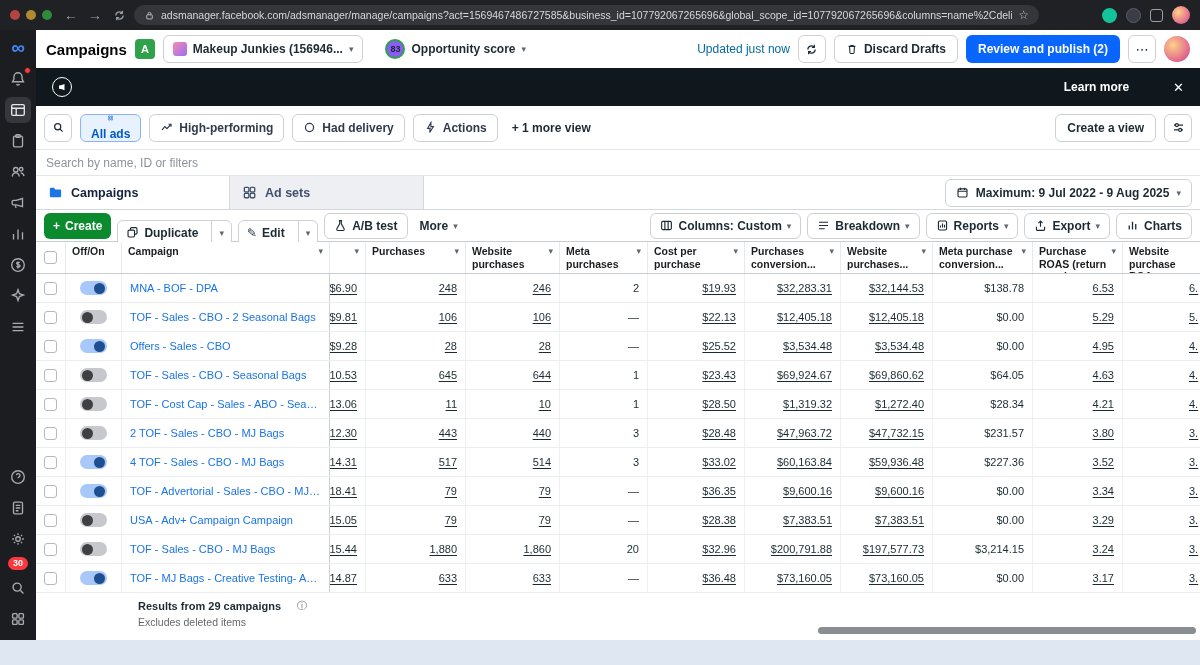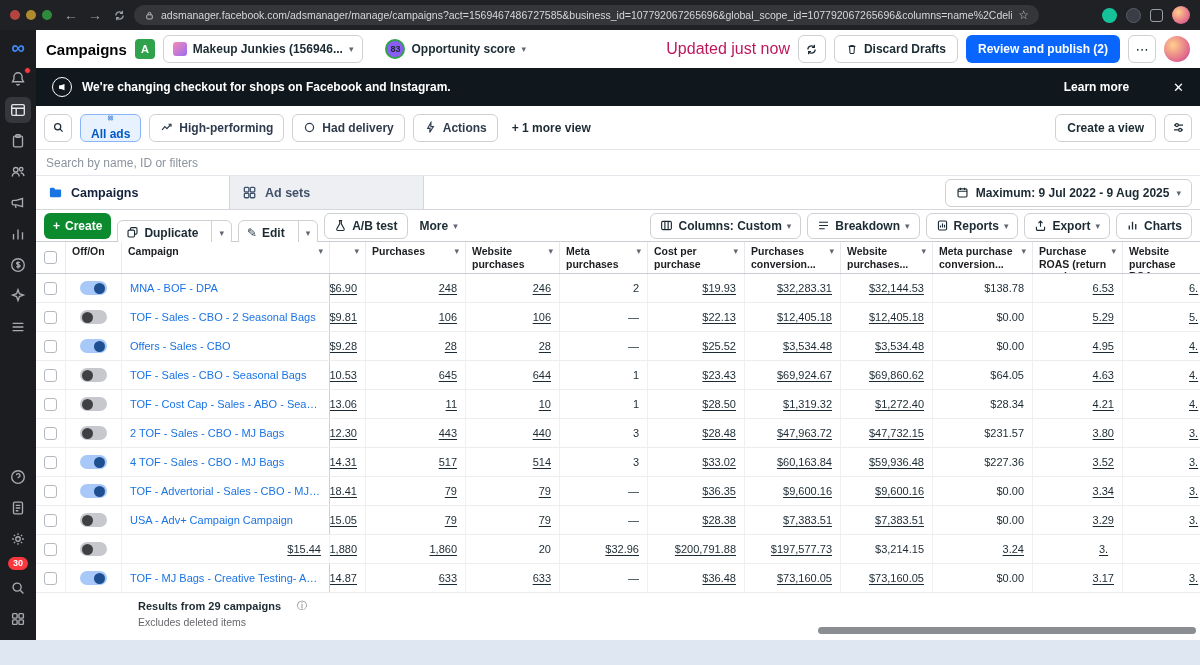--- a/index.html
+++ b/index.html
@@ -39,21 +39,21 @@
 
   
   .app-header { height:38px; display:flex; align-items:center; gap:8px; padding:0 10px; background:#fff; flex:none; }
   .title { font-size:15px; font-weight:700; color:#050505; }
   .abadge { width:20px; height:20px; border-radius:4px; background:#31a24c; color:#fff; font-size:11px; font-weight:700; display:flex; align-items:center; justify-content:center; }
   .acct-btn { height:28px; border:1px solid #ced0d4; border-radius:6px; display:flex; align-items:center; gap:6px; padding:0 9px; font-size:12px; font-weight:600; color:#1c2b33; background:#fff; }
   .acct-avatar { width:14px; height:14px; border-radius:3px; background:linear-gradient(135deg,#f68ab5,#9b6cf0); }
   .opp { display:flex; align-items:center; gap:6px; margin-left:14px; font-size:12px; font-weight:600; color:#1c2b33; }
   .ring { width:20px; height:20px; border-radius:50%; border:2px solid #31a24c; font-size:9px; font-weight:700; display:flex; align-items:center; justify-content:center; color:#1c2b33; background:#8b5cf6; }
   .hdr-right { margin-left:auto; display:flex; align-items:center; gap:8px; }
-  .updated { font-size:16px; color:#be185d; }
+  .updated { font-size:12px; color:#0369a1; }
   .iconbtn { width:28px; height:28px; border:1px solid #ced0d4; border-radius:6px; display:flex; align-items:center; justify-content:center; color:#1c2b33; background:#fff; font-size:13px; }
   .btn-outline { height:28px; border:1px solid #ced0d4; border-radius:6px; background:#fff; display:flex; align-items:center; gap:6px; padding:0 11px; font-size:12px; font-weight:600; color:#1c2b33; }
   .btn-primary { height:28px; border:none; border-radius:6px; background:#0866ff; color:#fff; display:flex; align-items:center; padding:0 12px; font-size:12px; font-weight:600; }
   .avatar { width:26px; height:26px; border-radius:50%; background:radial-gradient(circle at 35% 35%, #ffd08a, #e0668c 70%, #8a4bbf); }
   .caret { font-size:9px; color:#606770; }
 
   
   .banner { height:38px; background:#10181e; color:#fff; display:flex; align-items:center; gap:10px; padding:0 16px; flex:none; }
   .banner-icon { width:20px; height:20px; border-radius:50%; border:1.5px solid #fff; display:flex; align-items:center; justify-content:center; flex:none; }
   .banner-text { font-size:12px; font-weight:600; }
@@ -285,21 +285,20 @@
         <div class="avatar"></div>
       </div>
     </div>
 
     <div class="banner">
       <span class="banner-icon">
         <svg viewBox="0 0 16 16" width="10" height="10" fill="#fff">
             <path d="M12 3v10l-5.5-1.8H4.5A1.3 1.3 0 0 1 3.2 9.9V6.6a1.3 1.3 0 0 1 1.3-1.3H6.5L12 3z"></path>
           </svg>
       </span>
-      <span class="banner-text">We're changing checkout for shops on Facebook and Instagram.</span>
       <span class="banner-learn">Learn more</span>
       <span class="banner-x">✕</span>
     </div>
 
     <div class="views">
       <div class="sq-btn">
         <svg viewBox="0 0 16 16" width="13" height="13" fill="none" stroke="#1c2b33" stroke-width="1.5">
             <circle cx="7" cy="7" r="3.8"></circle>
             <path d="M10 10l3 3"></path>
           </svg>
@@ -897,20 +896,23 @@
           </div>
           <div class="trow">
             <div class="td c-check">
               <span class="cb"></span>
             </div>
             <div class="td c-tog">
               <span class="tog off">
                 <i></i>
               </span>
             </div>
+            <div class="td c-name">
+              <a>TOF - Sales - CBO - MJ Bags</a>
+            </div>
             <div class="td num u c-cost">
               <span>$15.44</span>
             </div>
             <div class="td num u">
               <span>1,880</span>
             </div>
             <div class="td num u">
               <span>1,860</span>
             </div>
             <div class="td num">

